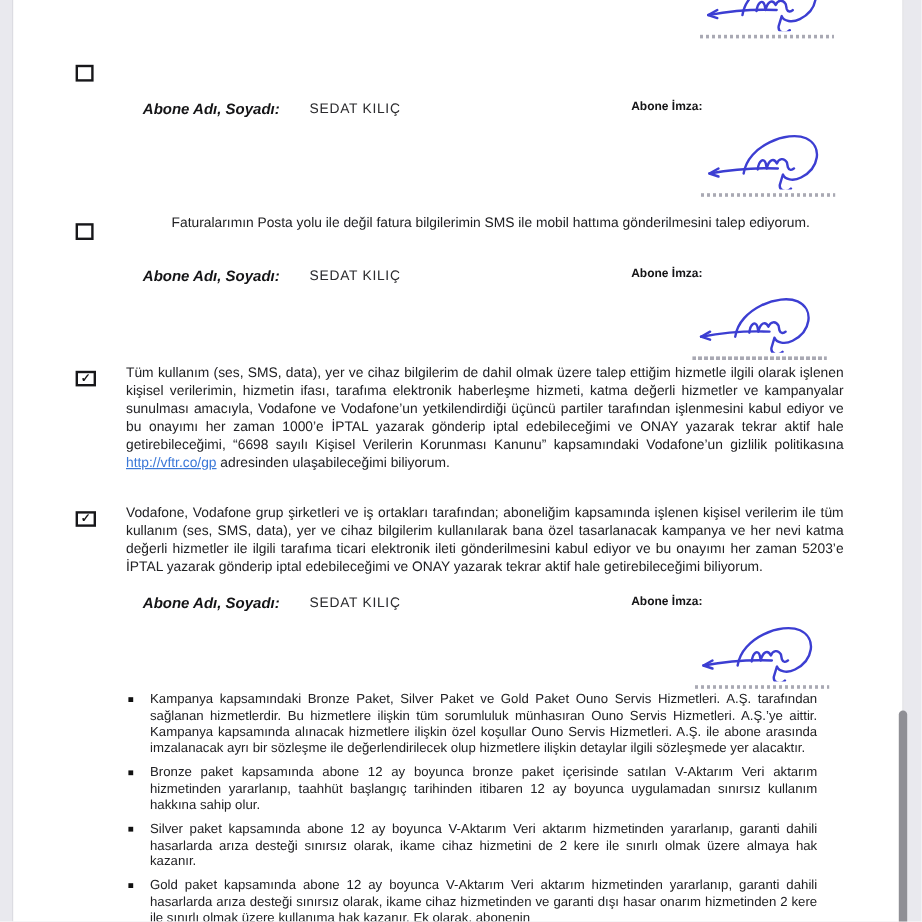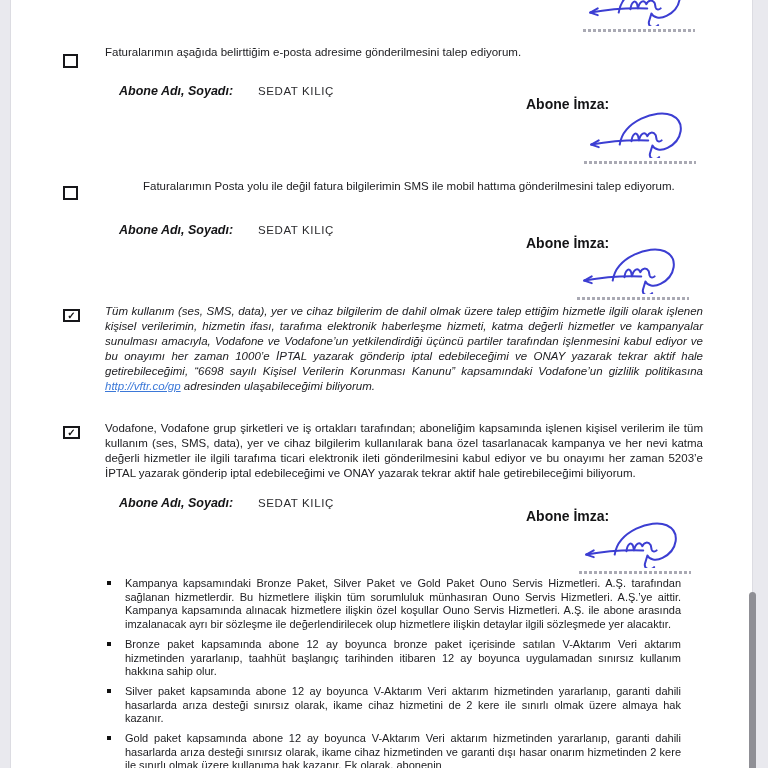--- a/index.html
+++ b/index.html
@@ -47,22 +47,22 @@
   .name-row { position:absolute; left:0; width:743px; height:16px; }
   .name-label {
     position:absolute; left:108px; top:0;
     font-size:12.5px; font-weight:bold; color:#141416;font-style:italic;
   }
   .name-value {
     position:absolute; left:233px; top:1px;
     font-size:11.5px; letter-spacing:0.6px; color:#2b2b2e;margin-left:14px;
   }
   .imza-label {
-    position:absolute; left:515px; top:12px;
-    font-size:14px; font-weight:bold; color:#141416;
+    position:absolute; left:515px; top:0;
+    font-size:10px; font-weight:bold; color:#141416;
   }
   
   .sig { position:absolute; width:120px; }
   .sig svg { display:block; width:110px; height:52px; }
   .microtext {
     margin-top:3px; height:3px; width:112px;
     background:repeating-linear-gradient(90deg,#9a9aa6 0 3px, transparent 3px 5px);
     opacity:0.85;
   }
   .link { color:#3b78d8; text-decoration:underline; cursor:pointer; }
@@ -87,21 +87,20 @@
 <div class="page">
 
   <div class="sig" style="left:572px; top:-26px;">
     <svg viewBox="0 0 130 62">
         <use href="#sig-glyph"></use>
       </svg>
     <div class="microtext"></div>
   </div>
 
   <span class="cb" style="left:52px; top:54px;"></span>
-  <div class="opt-text" style="top:45px;">Faturalarımın aşağıda belirttiğim e-posta adresime gönderilmesini talep ediyorum.</div>
 
   <div class="name-row" style="top:84px;">
     <span class="name-label">Abone Adı, Soyadı:</span>
     <span class="name-value">SEDAT KILIÇ</span>
     <span class="imza-label">Abone İmza:</span>
   </div>
 
   <div class="sig" style="left:573px; top:106px;">
     <svg viewBox="0 0 130 62">
         <use href="#sig-glyph"></use>
@@ -119,21 +118,21 @@
   </div>
 
   <div class="sig" style="left:566px; top:242px;">
     <svg viewBox="0 0 130 62">
         <use href="#sig-glyph"></use>
       </svg>
     <div class="microtext"></div>
   </div>
 
   <span class="cb checked" style="left:52px; top:309px;"></span>
-  <div class="consent-text" style="top:304px;font-style:italic;">
+  <div class="consent-text" style="top:304px;">
     <span>Tüm kullanım (ses, SMS, data), yer ve cihaz bilgilerim de dahil olmak üzere talep ettiğim hizmetle ilgili olarak işlenen kişisel verilerimin, hizmetin ifası, tarafıma elektronik haberleşme hizmeti, katma değerli hizmetler ve kampanyalar sunulması amacıyla, Vodafone ve Vodafone’un yetkilendirdiği üçüncü partiler tarafından işlenmesini kabul ediyor ve bu onayımı her zaman 1000’e İPTAL yazarak gönderip iptal edebileceğimi ve ONAY yazarak tekrar aktif hale getirebileceğimi, “6698 sayılı Kişisel Verilerin Korunması Kanunu” kapsamındaki Vodafone’un gizlilik politikasına </span><a class="link">http://vftr.co/gp</a><span> adresinden ulaşabileceğimi biliyorum.</span>
   </div>
 
   <span class="cb checked" style="left:52px; top:426px;"></span>
   <div class="consent-text" style="top:421px;">Vodafone, Vodafone grup şirketleri ve iş ortakları tarafından; aboneliğim kapsamında işlenen kişisel verilerim ile tüm kullanım (ses, SMS, data), yer ve cihaz bilgilerim kullanılarak bana özel tasarlanacak kampanya ve her nevi katma değerli hizmetler ile ilgili tarafıma ticari elektronik ileti gönderilmesini  kabul ediyor ve bu onayımı her zaman 5203’e İPTAL yazarak gönderip iptal edebileceğimi ve ONAY yazarak tekrar aktif hale getirebileceğimi biliyorum.</div>
 
   <div class="name-row" style="top:496px;">
     <span class="name-label">Abone Adı, Soyadı:</span>
     <span class="name-value">SEDAT KILIÇ</span>
     <span class="imza-label">Abone İmza:</span>

